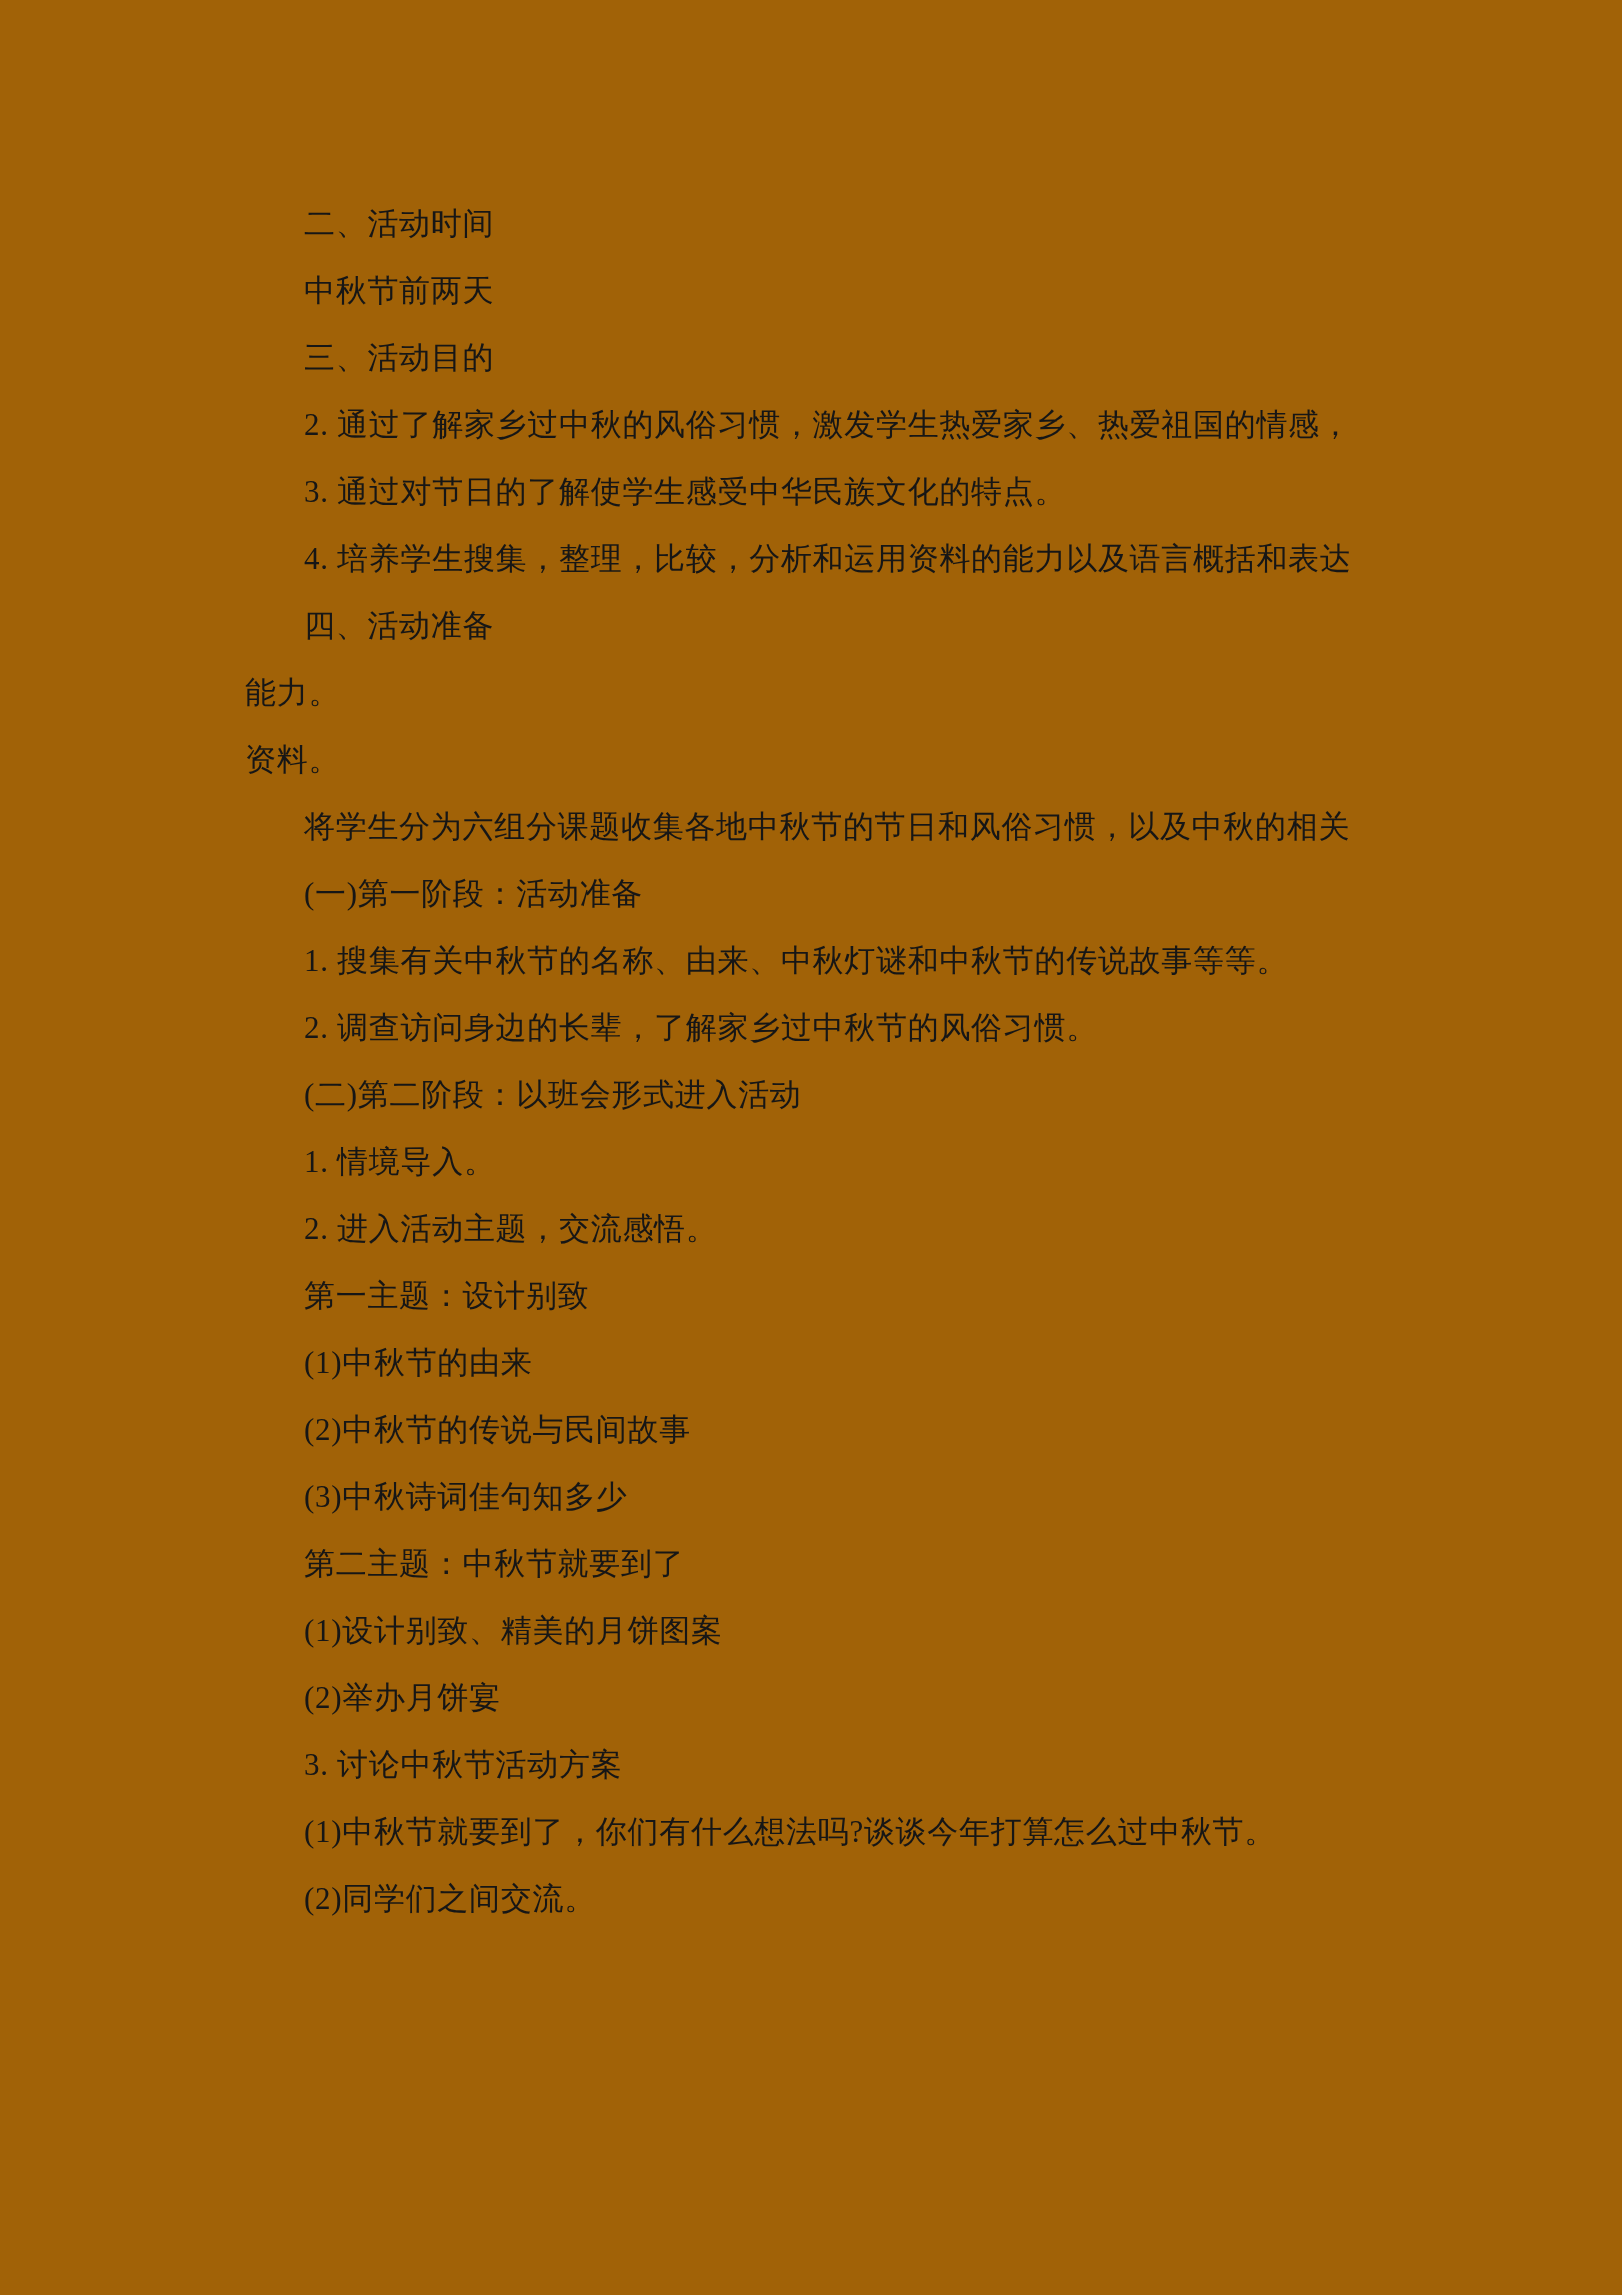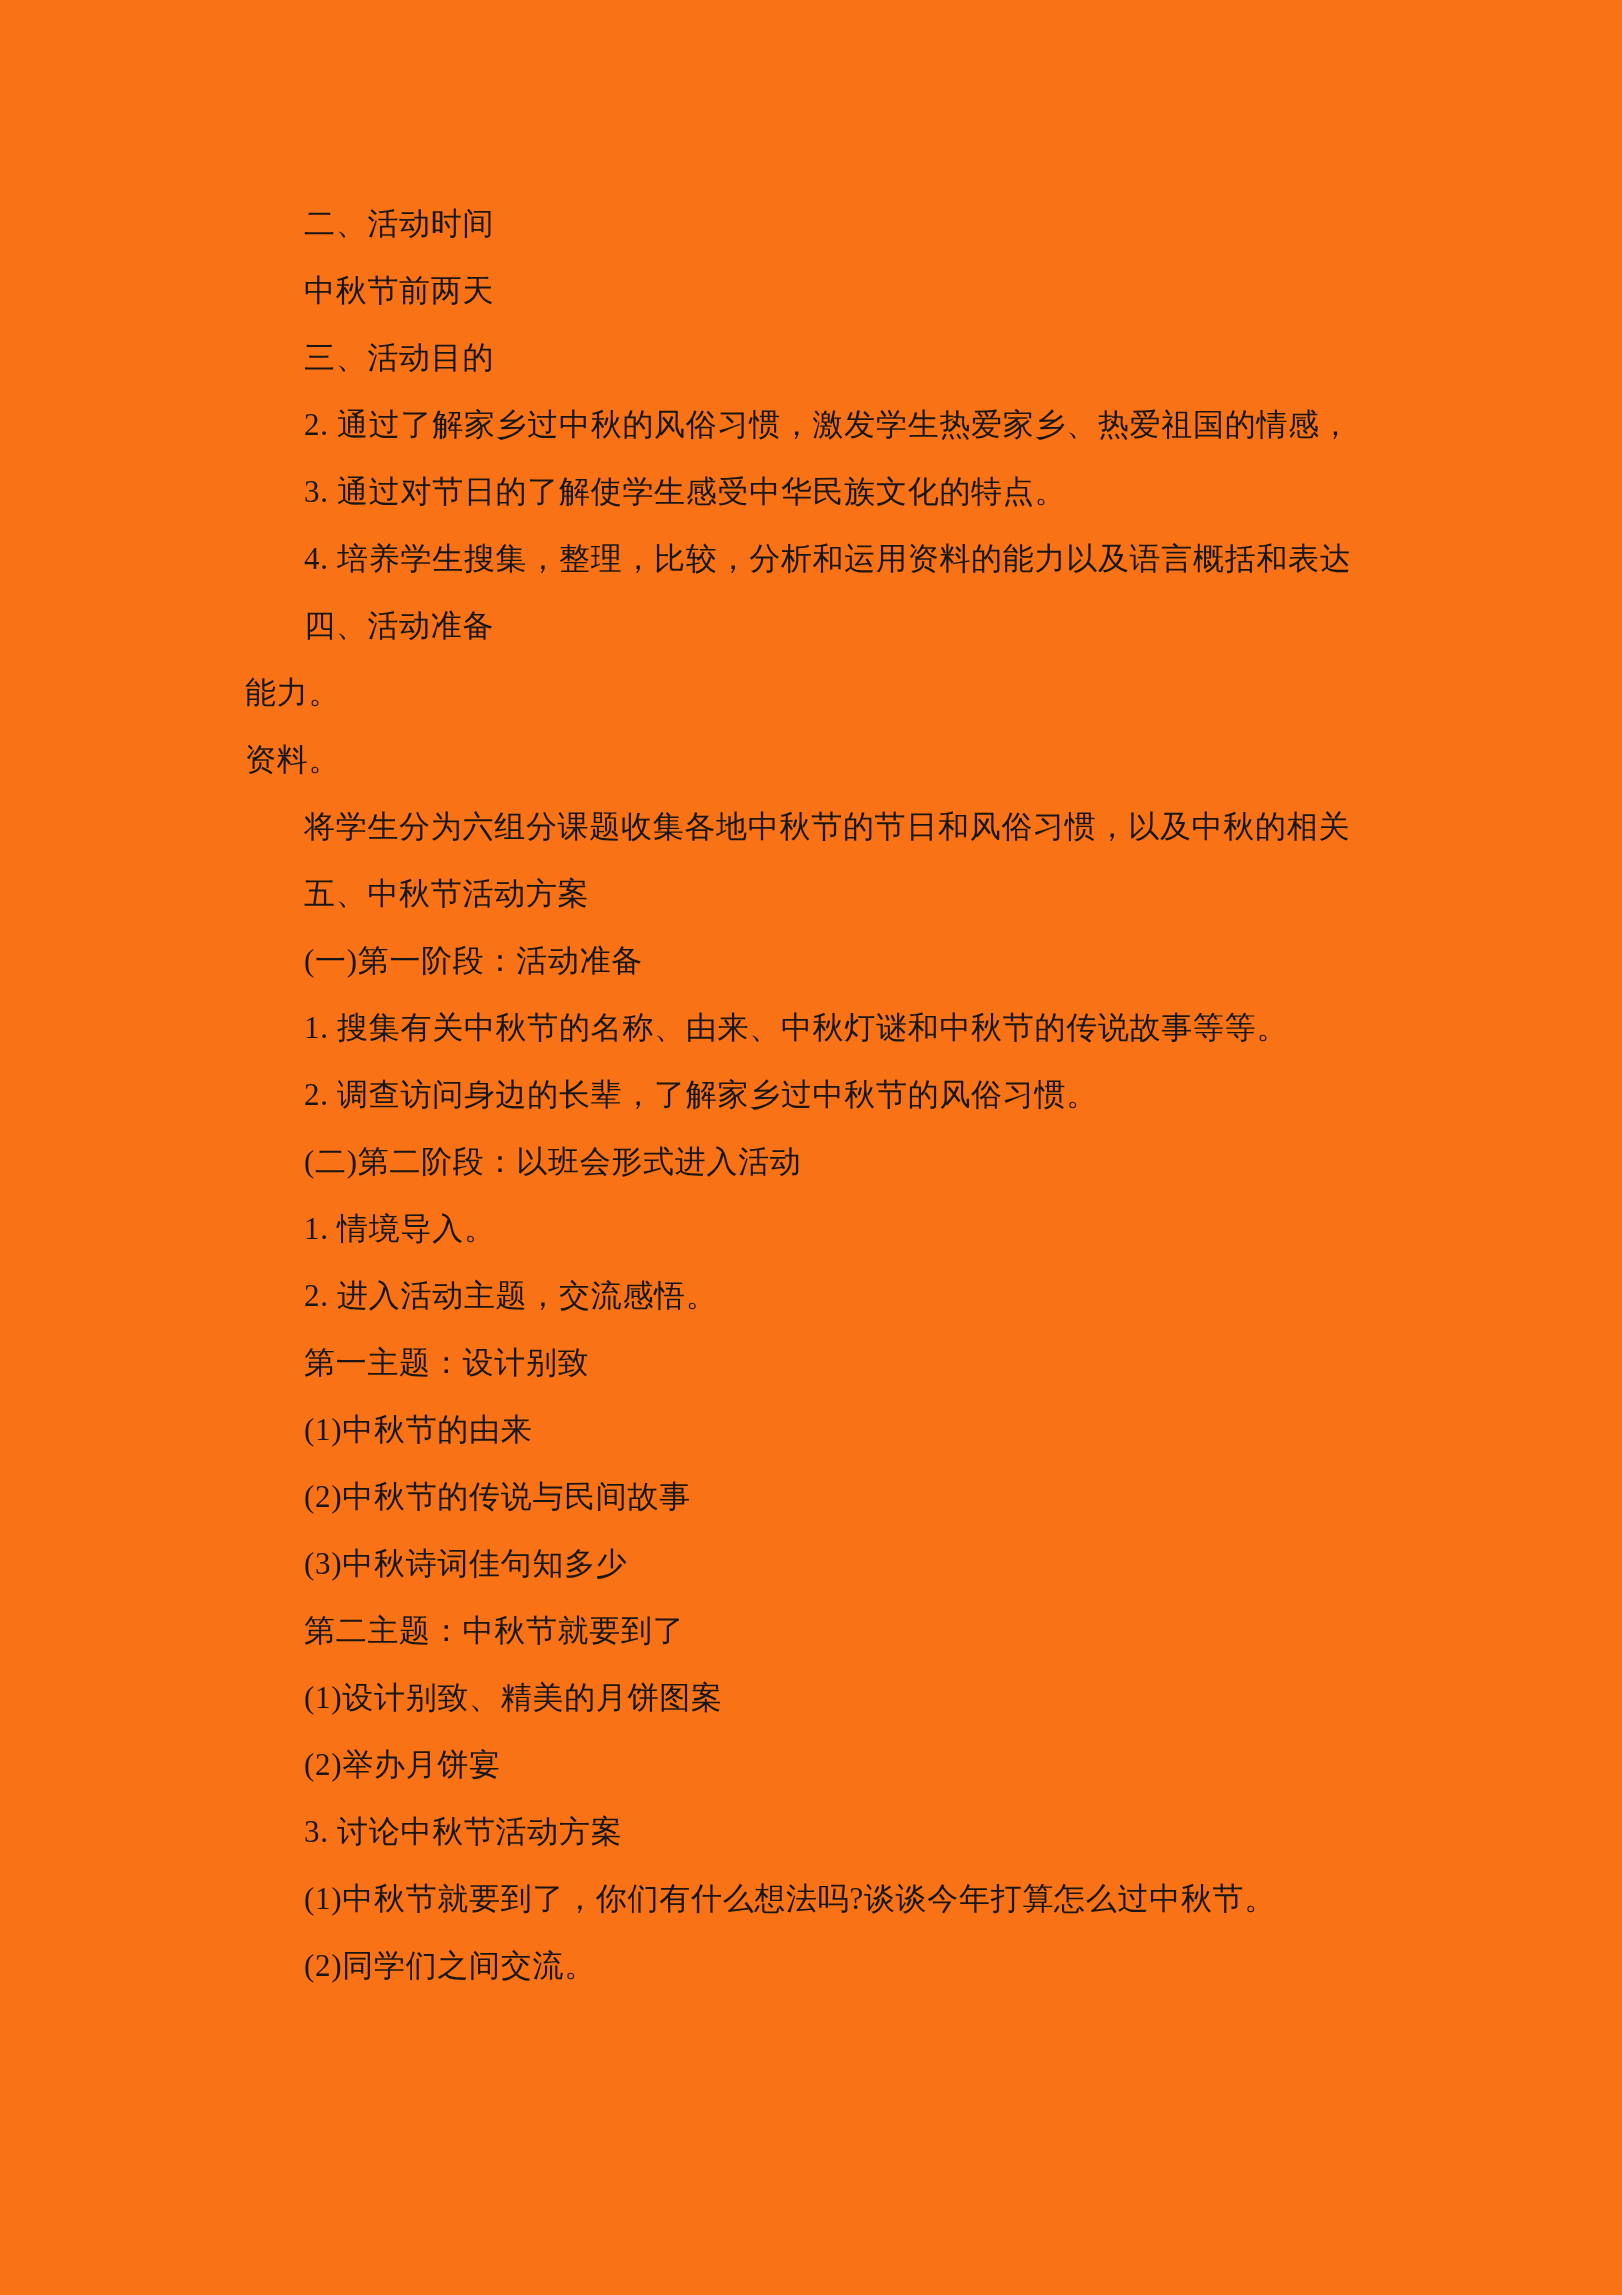--- a/index.html
+++ b/index.html
@@ -35,33 +35,32 @@
     white-space: nowrap;
     height: 67px;
   }
   .line.indent {
     padding-left: 59px;
   }
 </style>
 </head>
 <body>
 
-<div class="page" style="background: #f97316;">
+<div class="page" style="background: #a16207;">
   <div class="text-block" style="color: rgb(22, 22, 22);">
       <div class="line indent">二、活动时间</div>
       <div class="line indent">中秋节前两天</div>
       <div class="line indent">三、活动目的</div>
       <div class="line indent">2. 通过了解家乡过中秋的风俗习惯，激发学生热爱家乡、热爱祖国的情感，</div>
       <div class="line indent">3. 通过对节日的了解使学生感受中华民族文化的特点。</div>
       <div class="line indent">4. 培养学生搜集，整理，比较，分析和运用资料的能力以及语言概括和表达</div>
       <div class="line indent">四、活动准备</div>
       <div class="line">能力。</div>
       <div class="line">资料。</div>
       <div class="line indent">将学生分为六组分课题收集各地中秋节的节日和风俗习惯，以及中秋的相关</div>
-      <div class="line indent">五、中秋节活动方案</div>
       <div class="line indent">(一)第一阶段：活动准备</div>
       <div class="line indent">1. 搜集有关中秋节的名称、由来、中秋灯谜和中秋节的传说故事等等。</div>
       <div class="line indent">2. 调查访问身边的长辈，了解家乡过中秋节的风俗习惯。</div>
       <div class="line indent">(二)第二阶段：以班会形式进入活动</div>
       <div class="line indent">1. 情境导入。</div>
       <div class="line indent">2. 进入活动主题，交流感悟。</div>
       <div class="line indent">第一主题：设计别致</div>
       <div class="line indent">(1)中秋节的由来</div>
       <div class="line indent">(2)中秋节的传说与民间故事</div>
       <div class="line indent">(3)中秋诗词佳句知多少</div>

